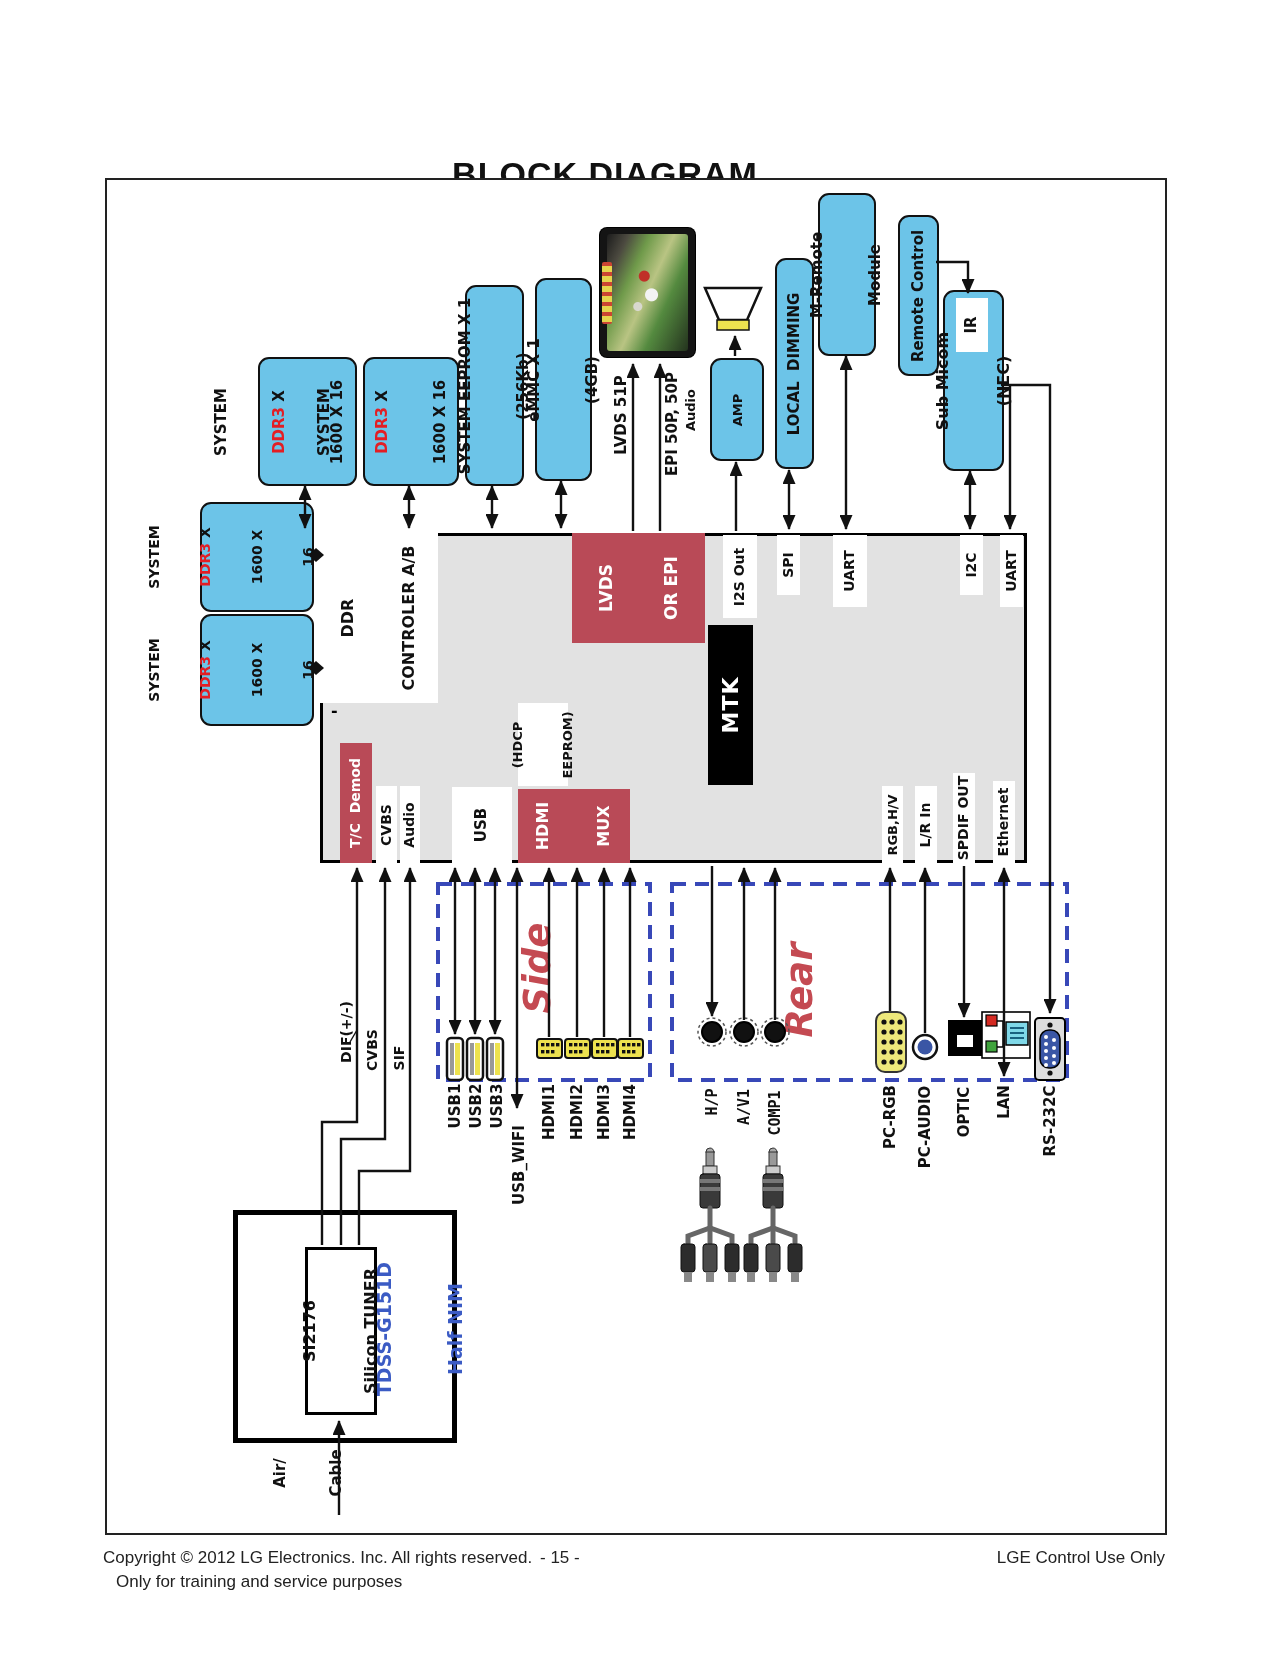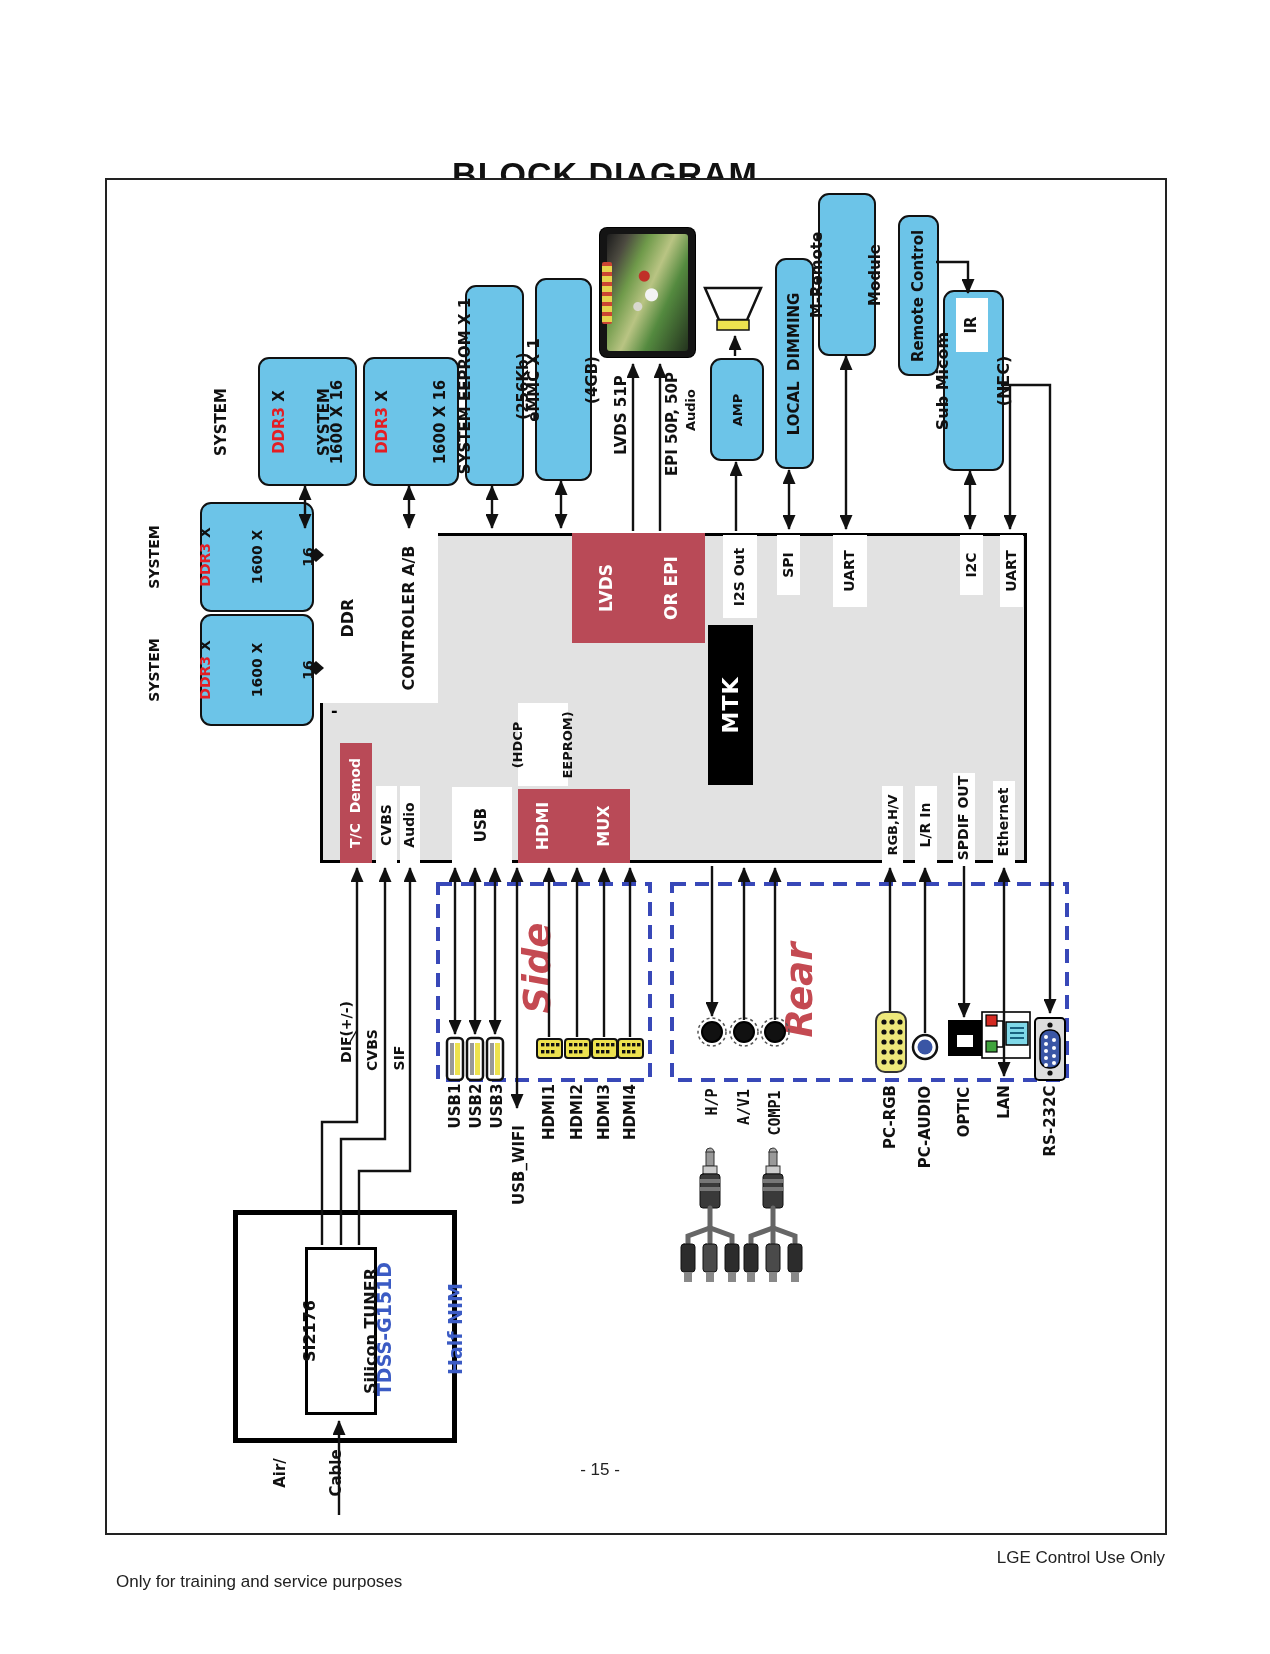--- a/index.html
+++ b/index.html
@@ -464,17 +464,18 @@
       <line x1="712" y1="866" x2="712" y2="1016" marker-end="url(#ah)"></line>
       <line x1="744" y1="868" x2="744" y2="1020" marker-start="url(#ah)"></line>
       <line x1="775" y1="868" x2="775" y2="1020" marker-start="url(#ah)"></line>
       <line x1="890" y1="868" x2="890" y2="1011" marker-start="url(#ah)"></line>
       <line x1="925" y1="868" x2="925" y2="1033" marker-start="url(#ah)"></line>
       <line x1="964" y1="866" x2="964" y2="1017" marker-end="url(#ah)"></line>
       <line x1="1004" y1="868" x2="1004" y2="1076" marker-start="url(#ah)" marker-end="url(#ah)"></line>
     </g>
   </svg>
 
+  <div class="footer" style="left:103px;top:1548px">Copyright  © 2012  LG Electronics. Inc. All rights reserved.</div>
   <div class="footer" style="left:116px;top:1572px">Only for training and service purposes</div>
-  <div class="footer" style="left:540px;top:1460px;width:120px;text-align:center">- 15 -</div>
+  <div class="footer" style="left:540px;top:1548px;width:120px;">- 15 -</div>
   <div class="footer" style="left:965px;top:1548px;width:200px;text-align:right">LGE Control Use Only</div>
 
 </div>
 
 </body></html>

